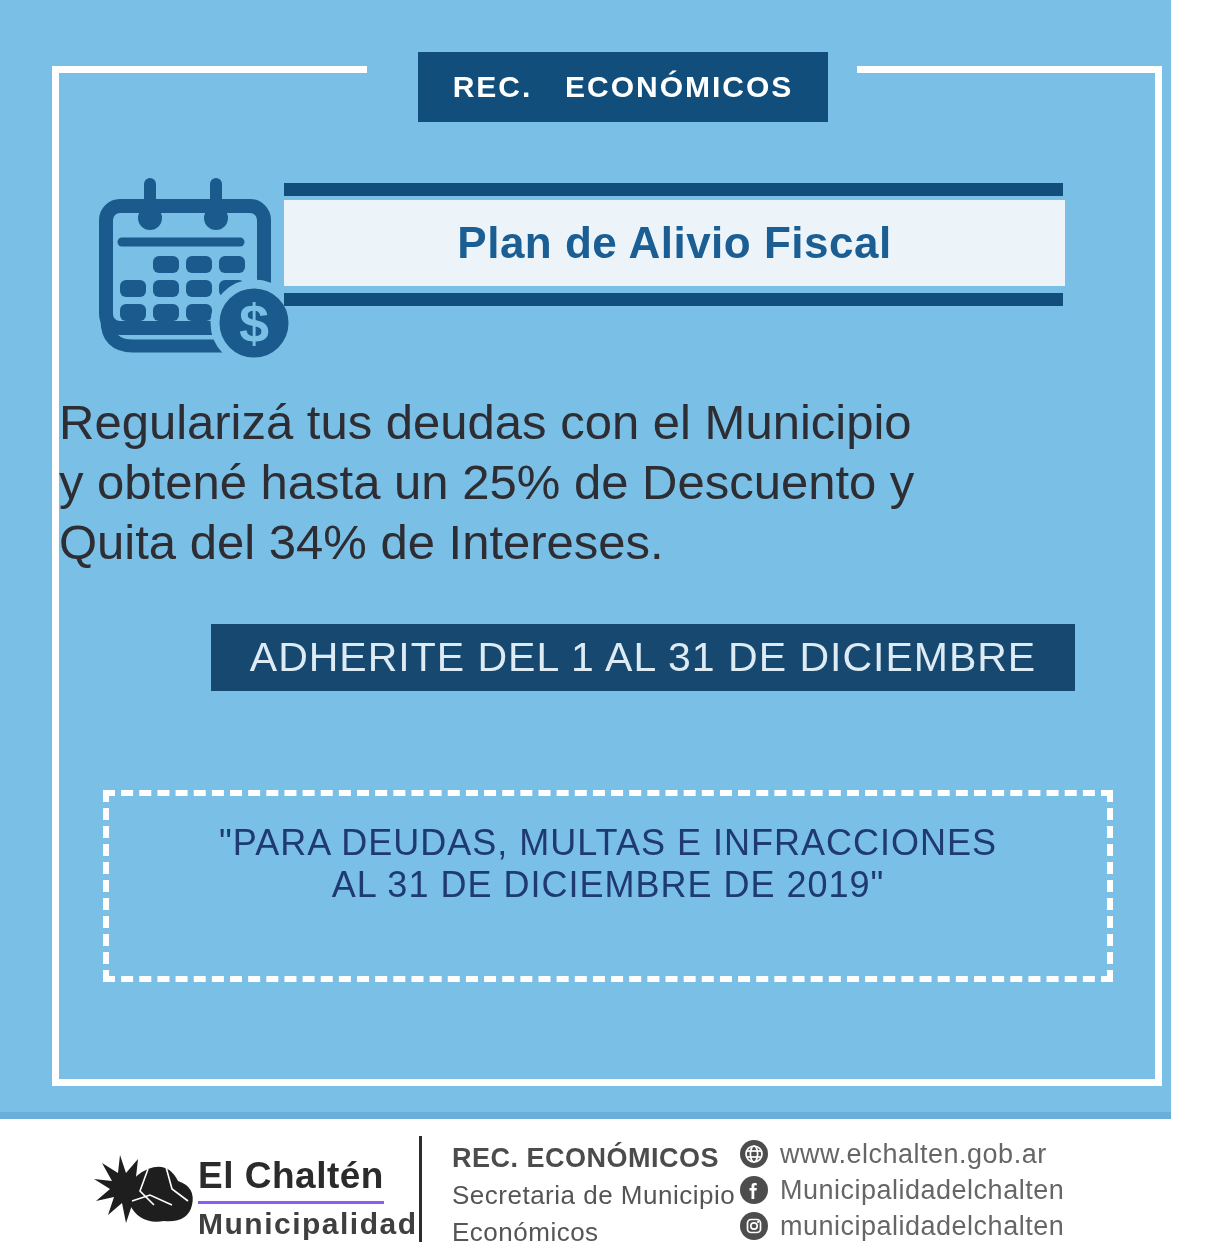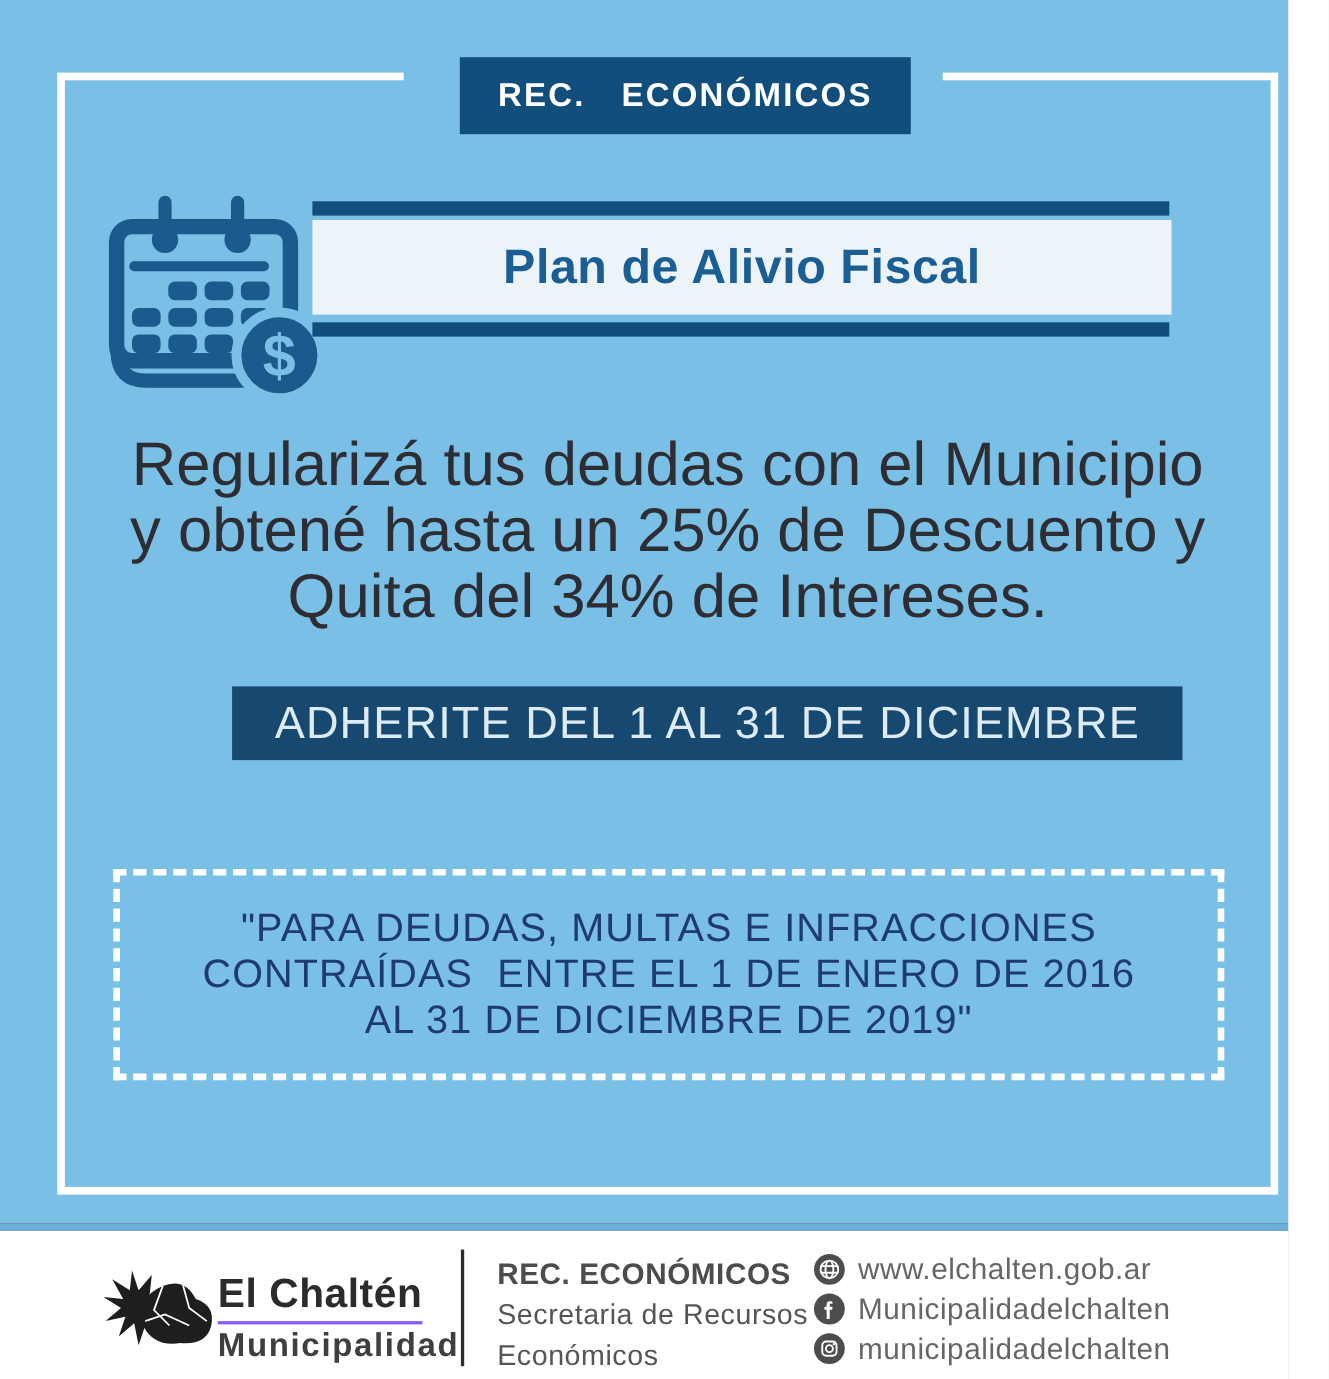--- a/index.html
+++ b/index.html
@@ -24,22 +24,22 @@
   .calendar-wrap{position:absolute;left:88px;top:170px;width:212px;height:212px;}
   .title-bar{position:absolute;left:284px;width:779px;height:13px;background:#114E7B;}
   .title-bar.top{top:183px;}
   .title-bar.bottom{top:293px;}
   .title-box{
     position:absolute;left:284px;top:200px;width:781px;height:86px;background:#EDF4F9;
     display:flex;align-items:center;justify-content:center;
   }
   .title-box span{color:#1A5E94;font-weight:700;font-size:44px;letter-spacing:0.5px;}
   .body-text{
-    position:absolute;left:59px;top:392px;width:1096px;text-align:center;
-    color:#2D2D33;font-size:56px;font-weight:400;line-height:60px;
+    position:absolute;left:59px;top:392px;width:1096px;text-align:left;
+    color:#2D2D33;font-size:49px;font-weight:400;line-height:60px;
   }
   .cta-banner{
     position:absolute;left:178px;top:624px;width:864px;height:67px;background:#17486F;
     display:flex;align-items:center;justify-content:center;margin-left:33px;
   }
   .cta-banner span{color:#DDEBF4;font-size:41px;letter-spacing:1px;white-space:pre;}
   .note-box{
     position:absolute;left:103px;top:790px;width:1010px;height:192px;
     box-sizing:border-box;border:6px dashed #ffffff;
     text-align:center;color:#1F3A70;font-size:36px;line-height:42px;letter-spacing:1px;
@@ -115,21 +115,20 @@
       <div>y obtené hasta un 25% de Descuento y</div>
       <div>Quita del 34% de Intereses.</div>
     </div>
 
     <div class="cta-banner">
       <span>ADHERITE DEL 1 AL 31 DE DICIEMBRE</span>
     </div>
 
     <div class="note-box">
       <div class="note-line">"PARA DEUDAS, MULTAS E INFRACCIONES</div>
-      <div class="note-line">CONTRAÍDAS  ENTRE EL 1 DE ENERO DE 2016</div>
       <div class="note-line">AL 31 DE DICIEMBRE DE 2019"</div>
     </div>
   </div>
 
   <div class="blue-edge"></div>
 
   <div class="footer">
 
     <div class="logo-icon">
       <svg viewBox="0 0 112 102" width="112" height="102">
@@ -147,21 +146,21 @@
 
     <div class="logo-text">
       <div class="logo-title">El Chaltén</div>
       <div class="logo-subtitle">Municipalidad</div>
     </div>
 
     <div class="footer-divider"></div>
 
     <div class="dept">
       <div class="dept-title">REC. ECONÓMICOS</div>
-      <div class="dept-line">Secretaria de Recursos</div>
+      <div class="dept-line">Secretaria de Municipio</div>
       <div class="dept-line">Económicos</div>
     </div>
 
     <div class="social">
 
       <div class="social-row">
         <svg class="social-icon" viewBox="0 0 30 30">
           <circle cx="15" cy="15" r="14" fill="#4d4d4d"></circle>
           <g fill="none" stroke="#ffffff" stroke-width="1.7">
             <circle cx="15" cy="15" r="8"></circle>

